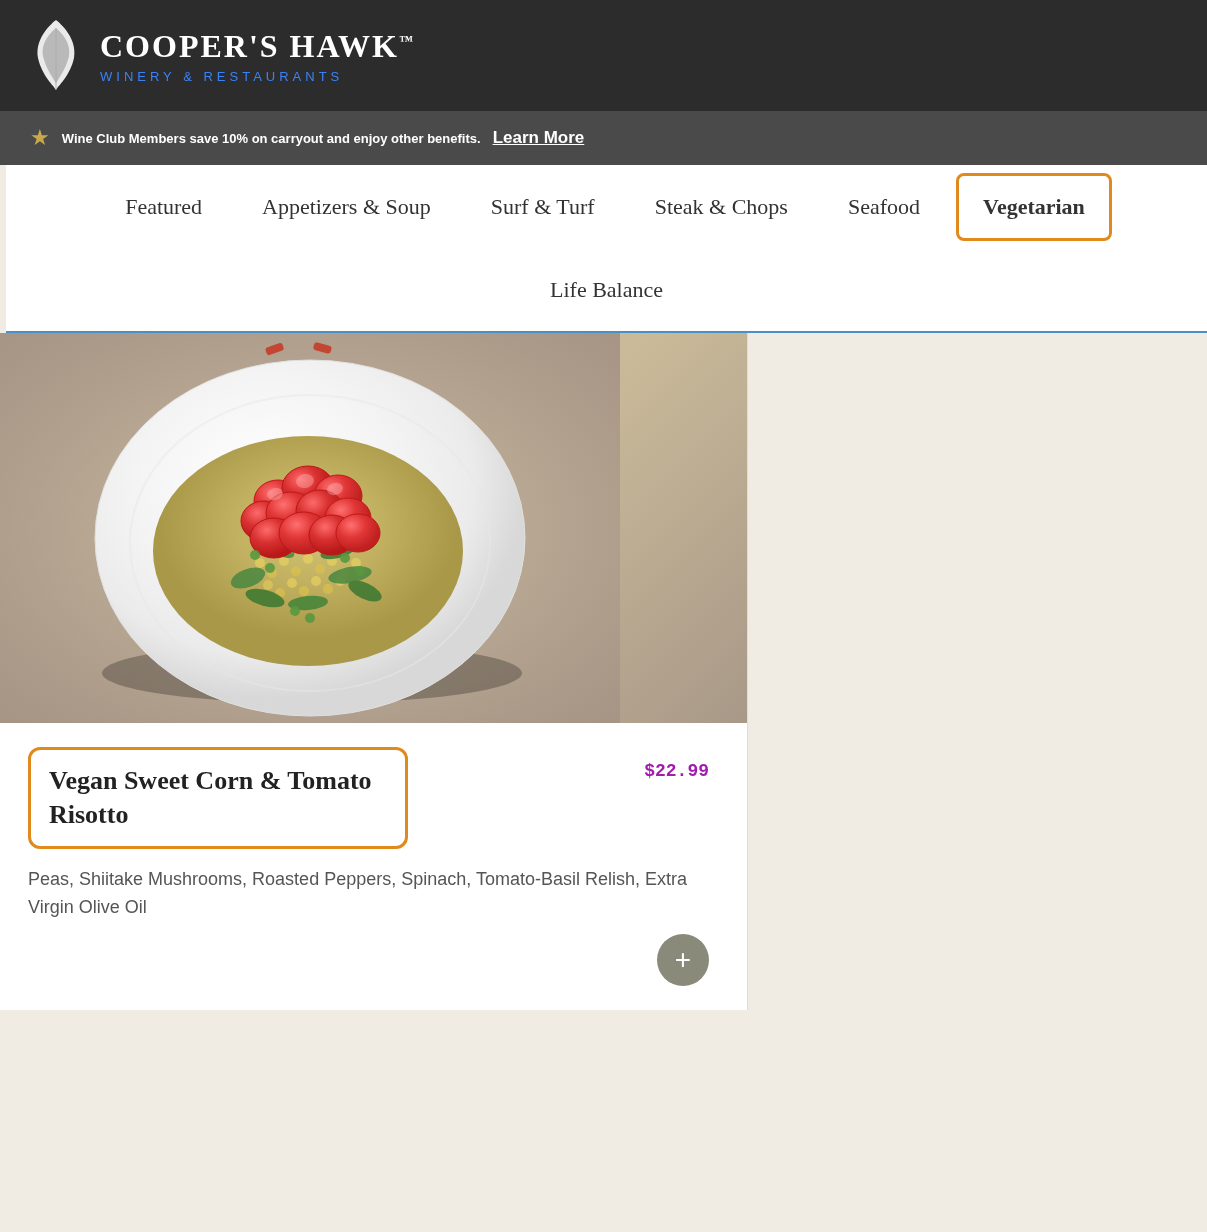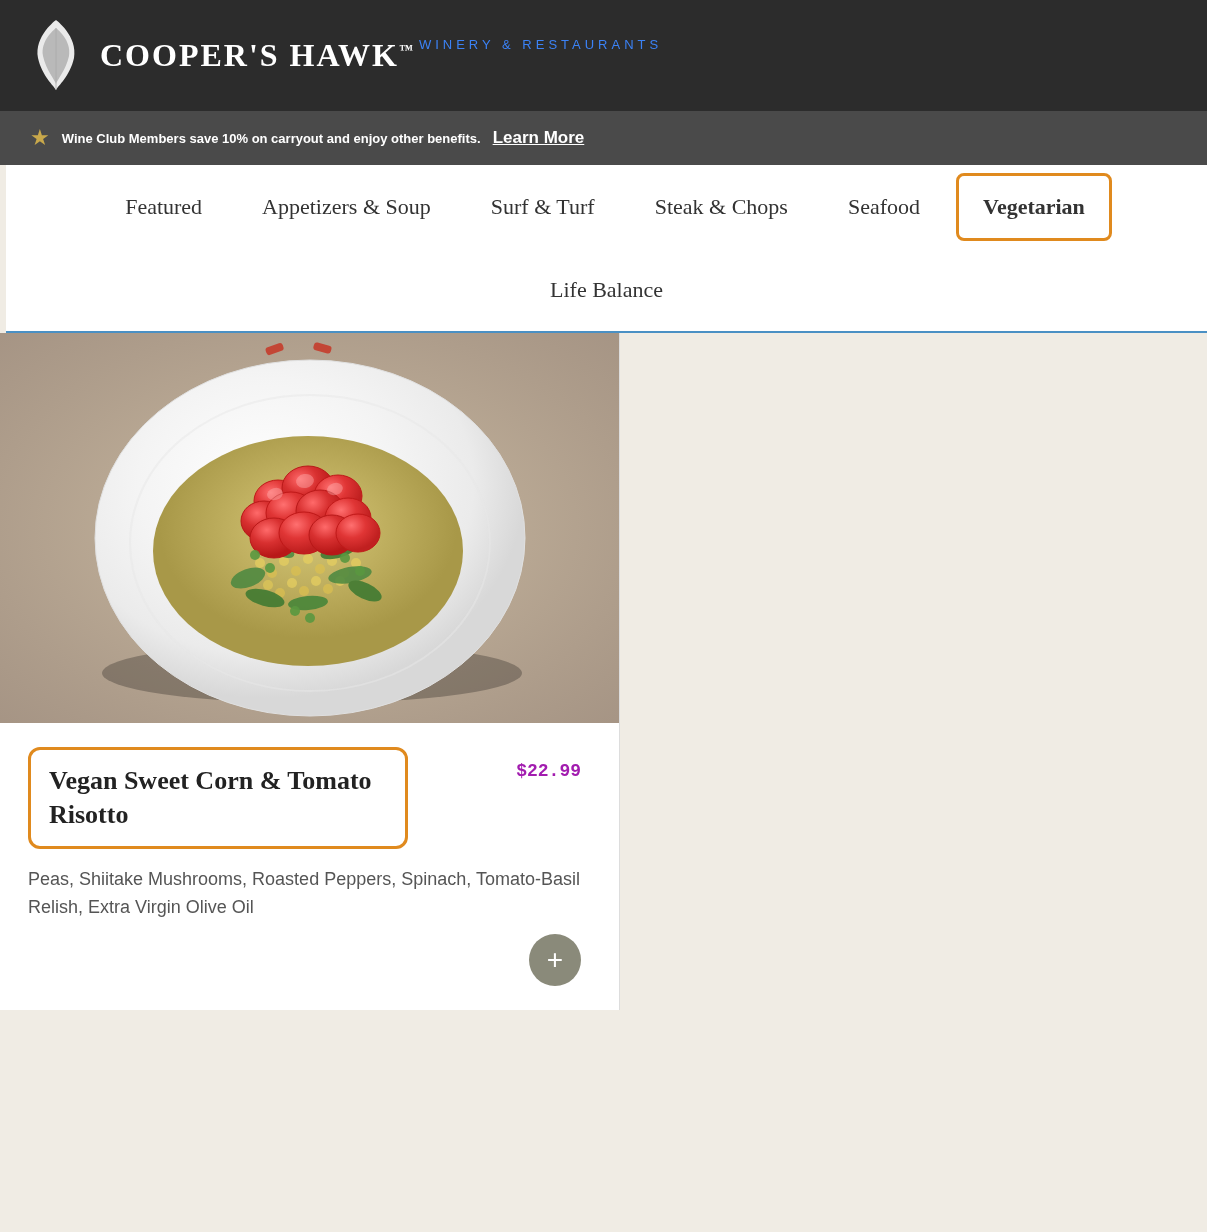--- a/index.html
+++ b/index.html
@@ -17,21 +17,21 @@
       display: flex;
       align-items: center;
       gap: 18px;
     }
     .logo-feather {
       width: 52px;
       height: 75px;
     }
     .logo-text {
       display: flex;
-      flex-direction: row;
+      flex-direction: column;
       gap: 4px;
     }
     .logo-name {
       color: #ffffff;
       font-size: 32px;
       font-weight: 700;
       letter-spacing: 2px;
       font-family: 'Georgia', serif;
     }
     .logo-name sup {
@@ -103,21 +103,21 @@
     }
 
     
     .main-content {
       display: flex;
       background: #f0ece4;
     }
 
     
     .food-panel {
-      width: 620px;
+      width: 748px;
       background: #ffffff;
       border-right: 1px solid #ddd;
       flex-shrink: 0;
     }
 
     .food-image-container {
       width: 100%;
       height: 390px;
       overflow: hidden;
       position: relative;

